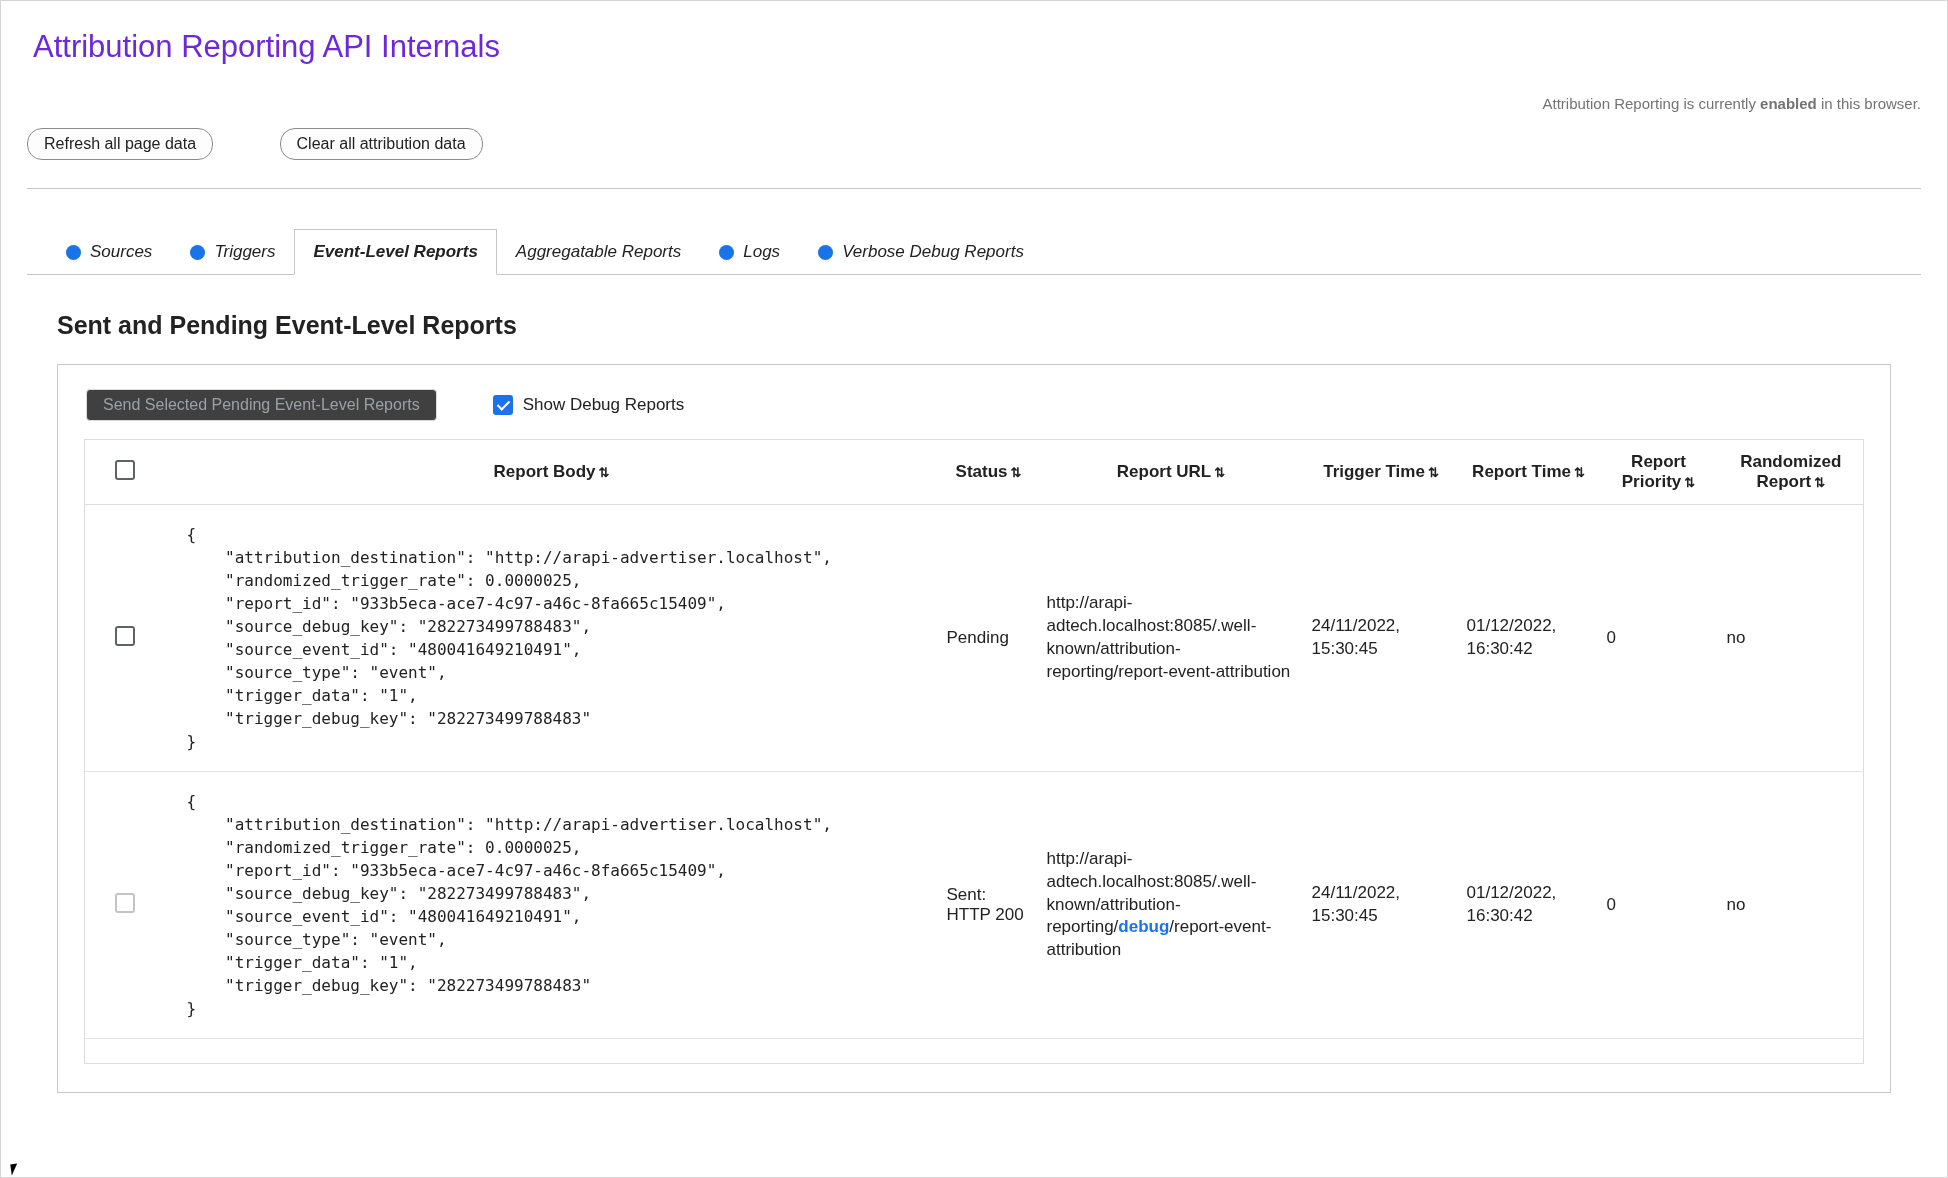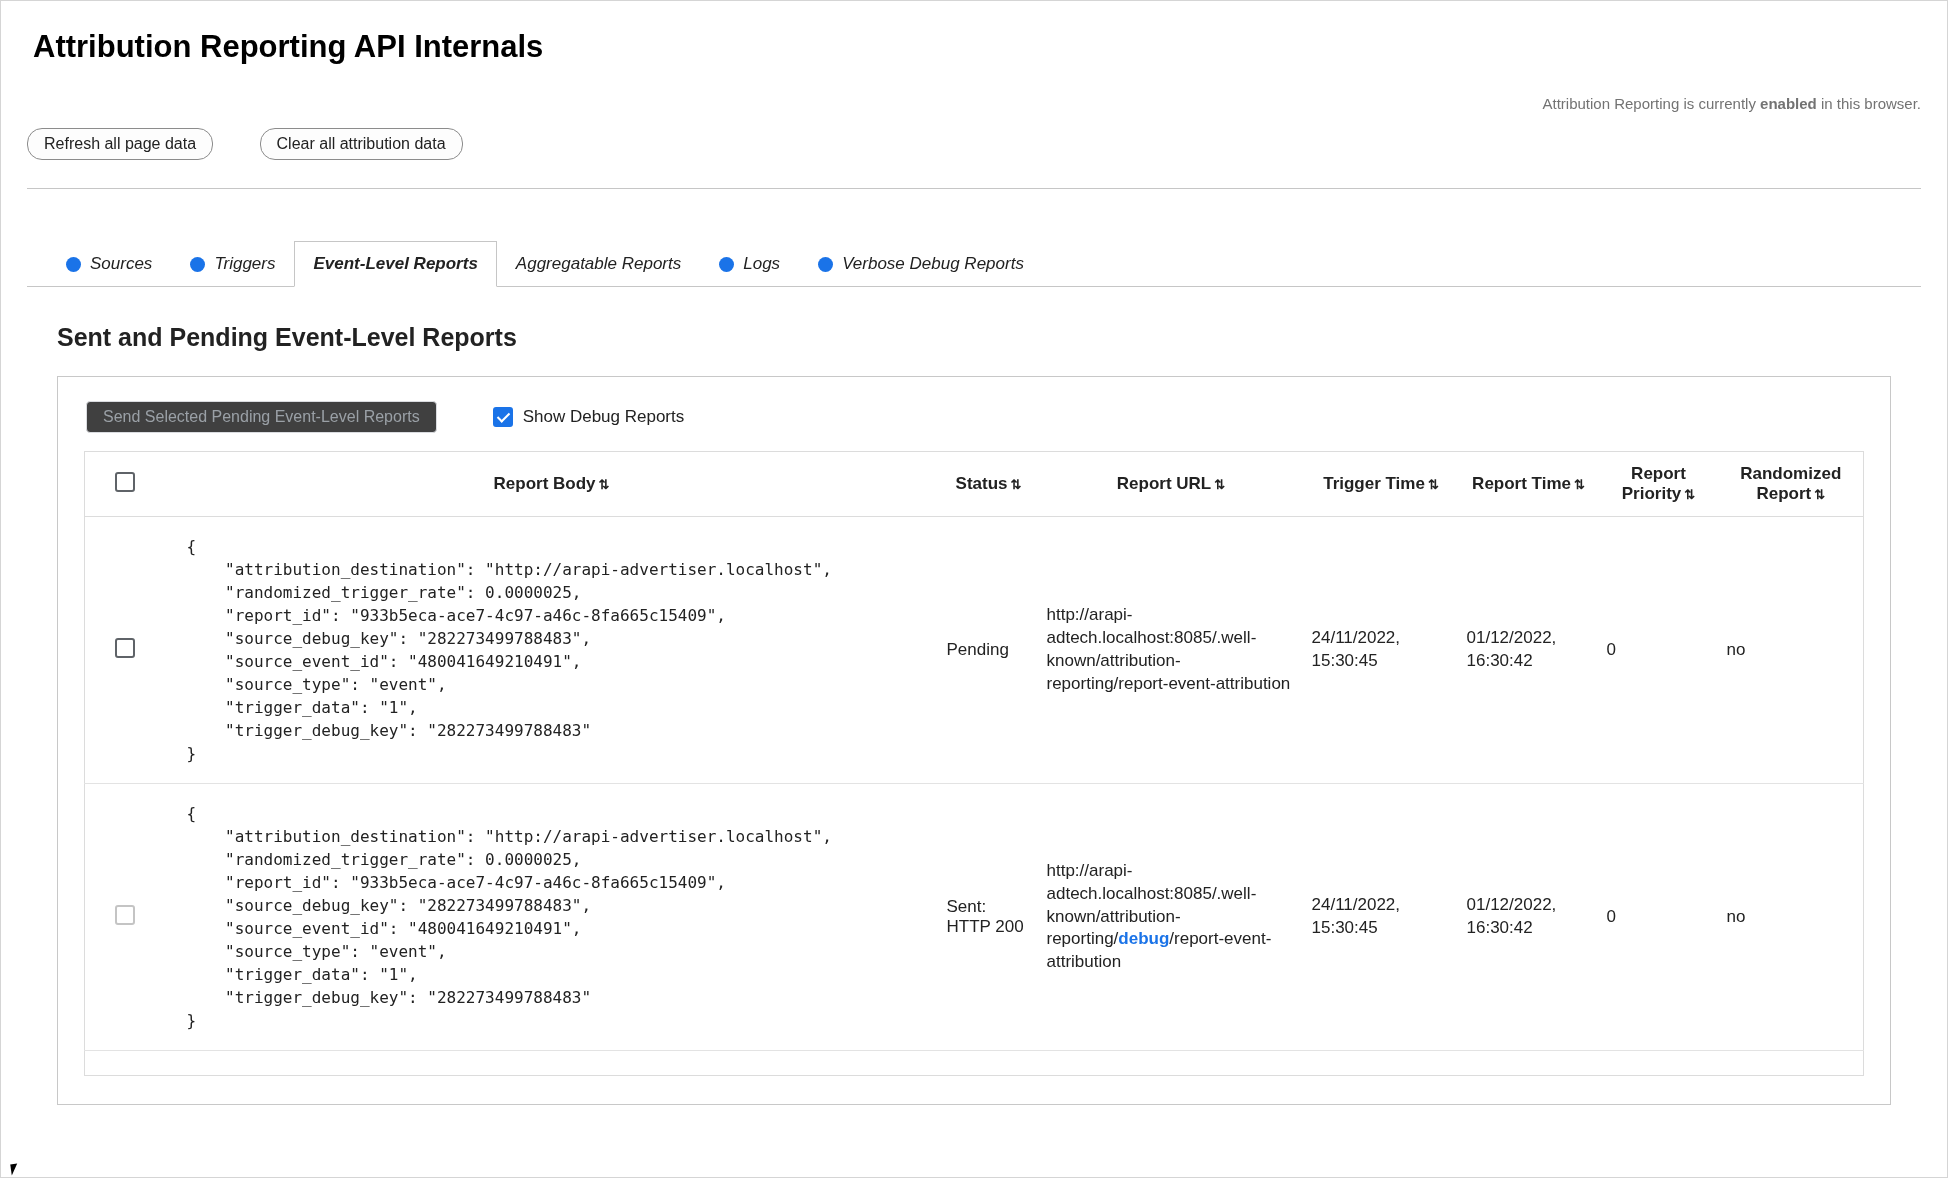--- a/index.html
+++ b/index.html
@@ -5,46 +5,45 @@
   :root { --accent:#1a73e8; }
   * { box-sizing:border-box; }
   html,body { margin:0; padding:0; background:#fff; }
   body { font-family:"Liberation Sans", sans-serif; color:#222; }
   .screen {
     width:1948px; height:1178px; position:relative;
     border:1px solid #d5d5d5; background:#fff; overflow:hidden;
   }
   .container { padding:18px 26px 0; }
 
-  h1.page-title { font-size:31px; font-weight:700; color:#000000; margin:10px 0 30px 6px; }
+  h1.page-title { font-size:31px; font-weight:400; color:#6d28d9; margin:10px 0 30px 6px; }
   p.status-line { font-size:15px; margin:0 0 16px 0; color:#737373;text-align:right; }
   p.status-line b { font-weight:700; }
 
   .top-buttons { margin:0 0 26px 0; }
   .btn {
     font-family:"Liberation Sans", sans-serif;
     font-size:16px; color:#222; background:#fdfdfd;
     border:1px solid #8c8c8c; border-radius:4px;
     padding:6px 16px; cursor:pointer;
   }
-  .top-buttons .btn { margin-right:42px;border-radius:15px; }
+  .top-buttons .btn { margin-right:62px;border-radius:15px; }
 
   hr.divider { border:none; border-top:1px solid #c6c6c6; margin:28px 0 40px 0; }
 
   .tabs { display:flex; align-items:flex-end; border-bottom:1px solid #c6c6c6; padding:0 0 0 20px;font-style:italic; }
   .tab {
     display:flex; align-items:center; gap:9px;
     padding:12px 18px; font-size:17px; color:#222; cursor:pointer;
     border:1px solid transparent; border-bottom:none; background:transparent;
   }
   .tab.active {
     font-weight:700; background:#fff;
     border:1px solid #c6c6c6; border-bottom:1px solid #fff;
     margin-bottom:-1px;
-    margin-top:12px;
   }
   .dot { width:15px; height:15px; border-radius:50%; background:var(--accent); display:inline-block; flex:0 0 auto; }
 
   h2.section-heading { font-size:25px; font-weight:700; color:#222; margin:36px 0 24px 30px; }
 
   .panel { margin:0 30px; border:1px solid #c8c8c8; padding:24px 26px 28px; background:#fff; }
   .panel-toolbar { display:flex; align-items:center; gap:56px; margin:0 2px 18px; }
   .btn.send-btn { background:#404040; border:1px solid #dadce0; color:#9aa0a6; cursor:default; }
 
   .debug-toggle { display:flex; align-items:flex-end; gap:10px; font-size:17px; cursor:pointer; }

